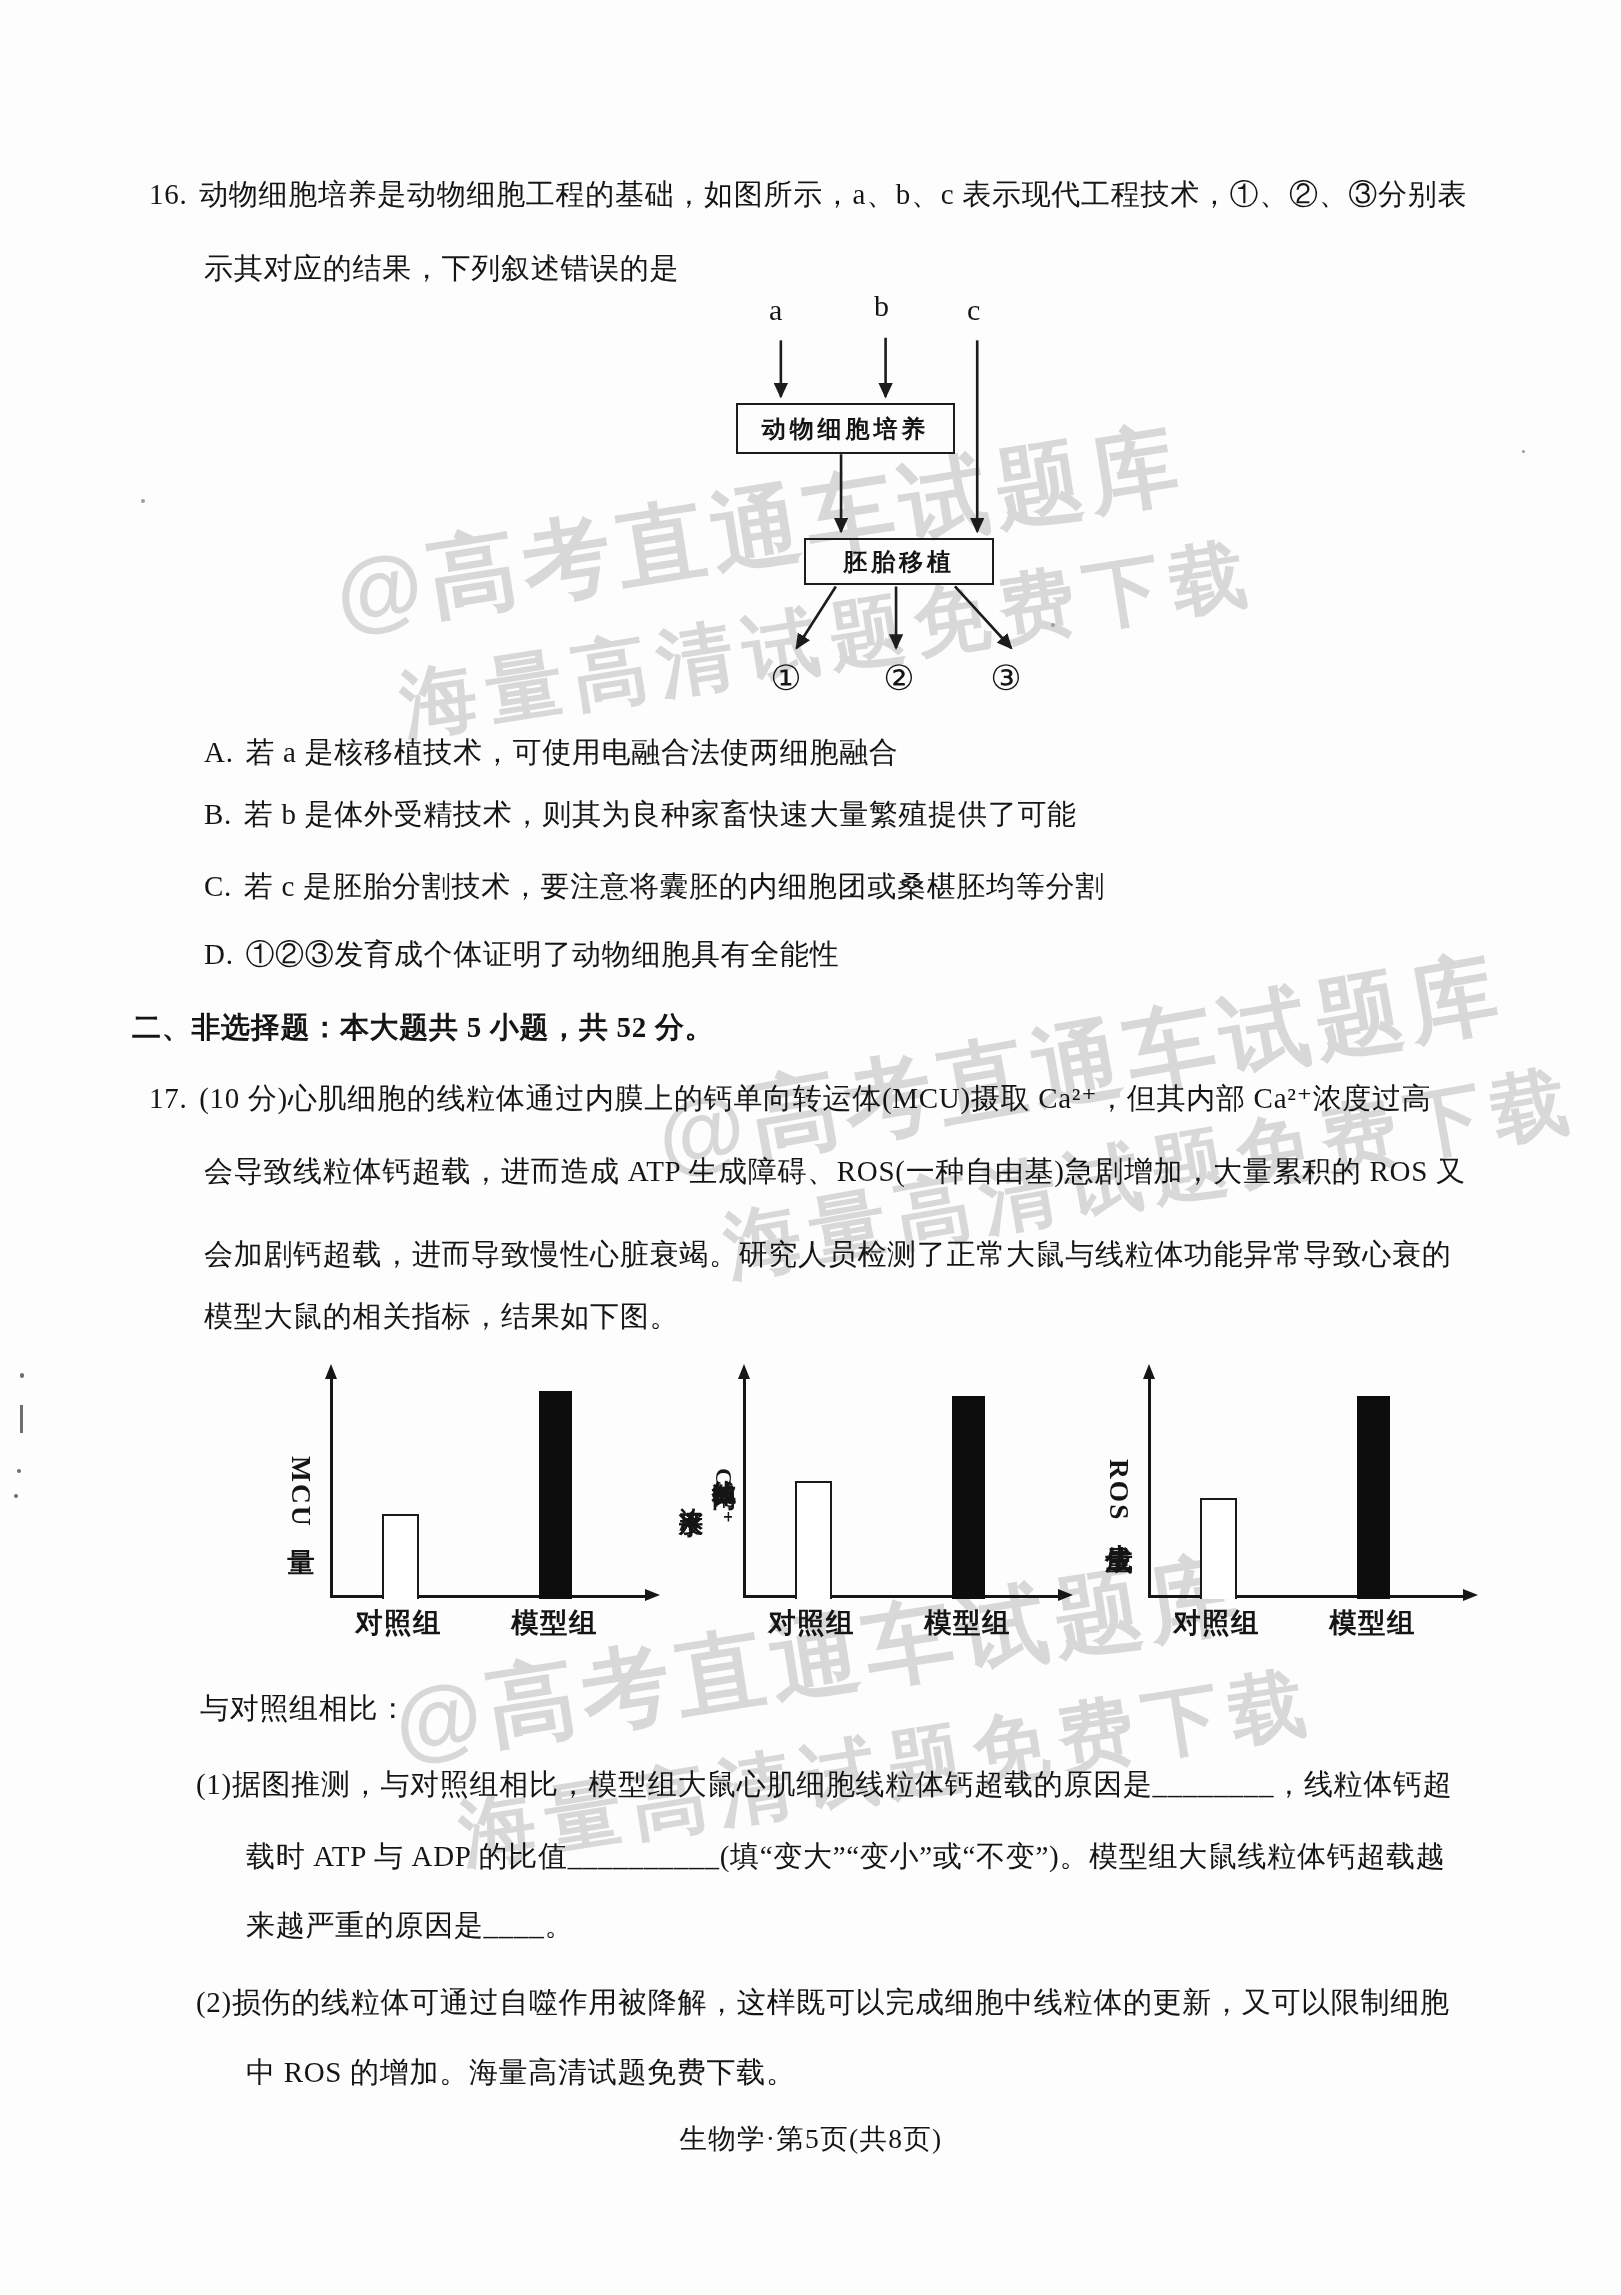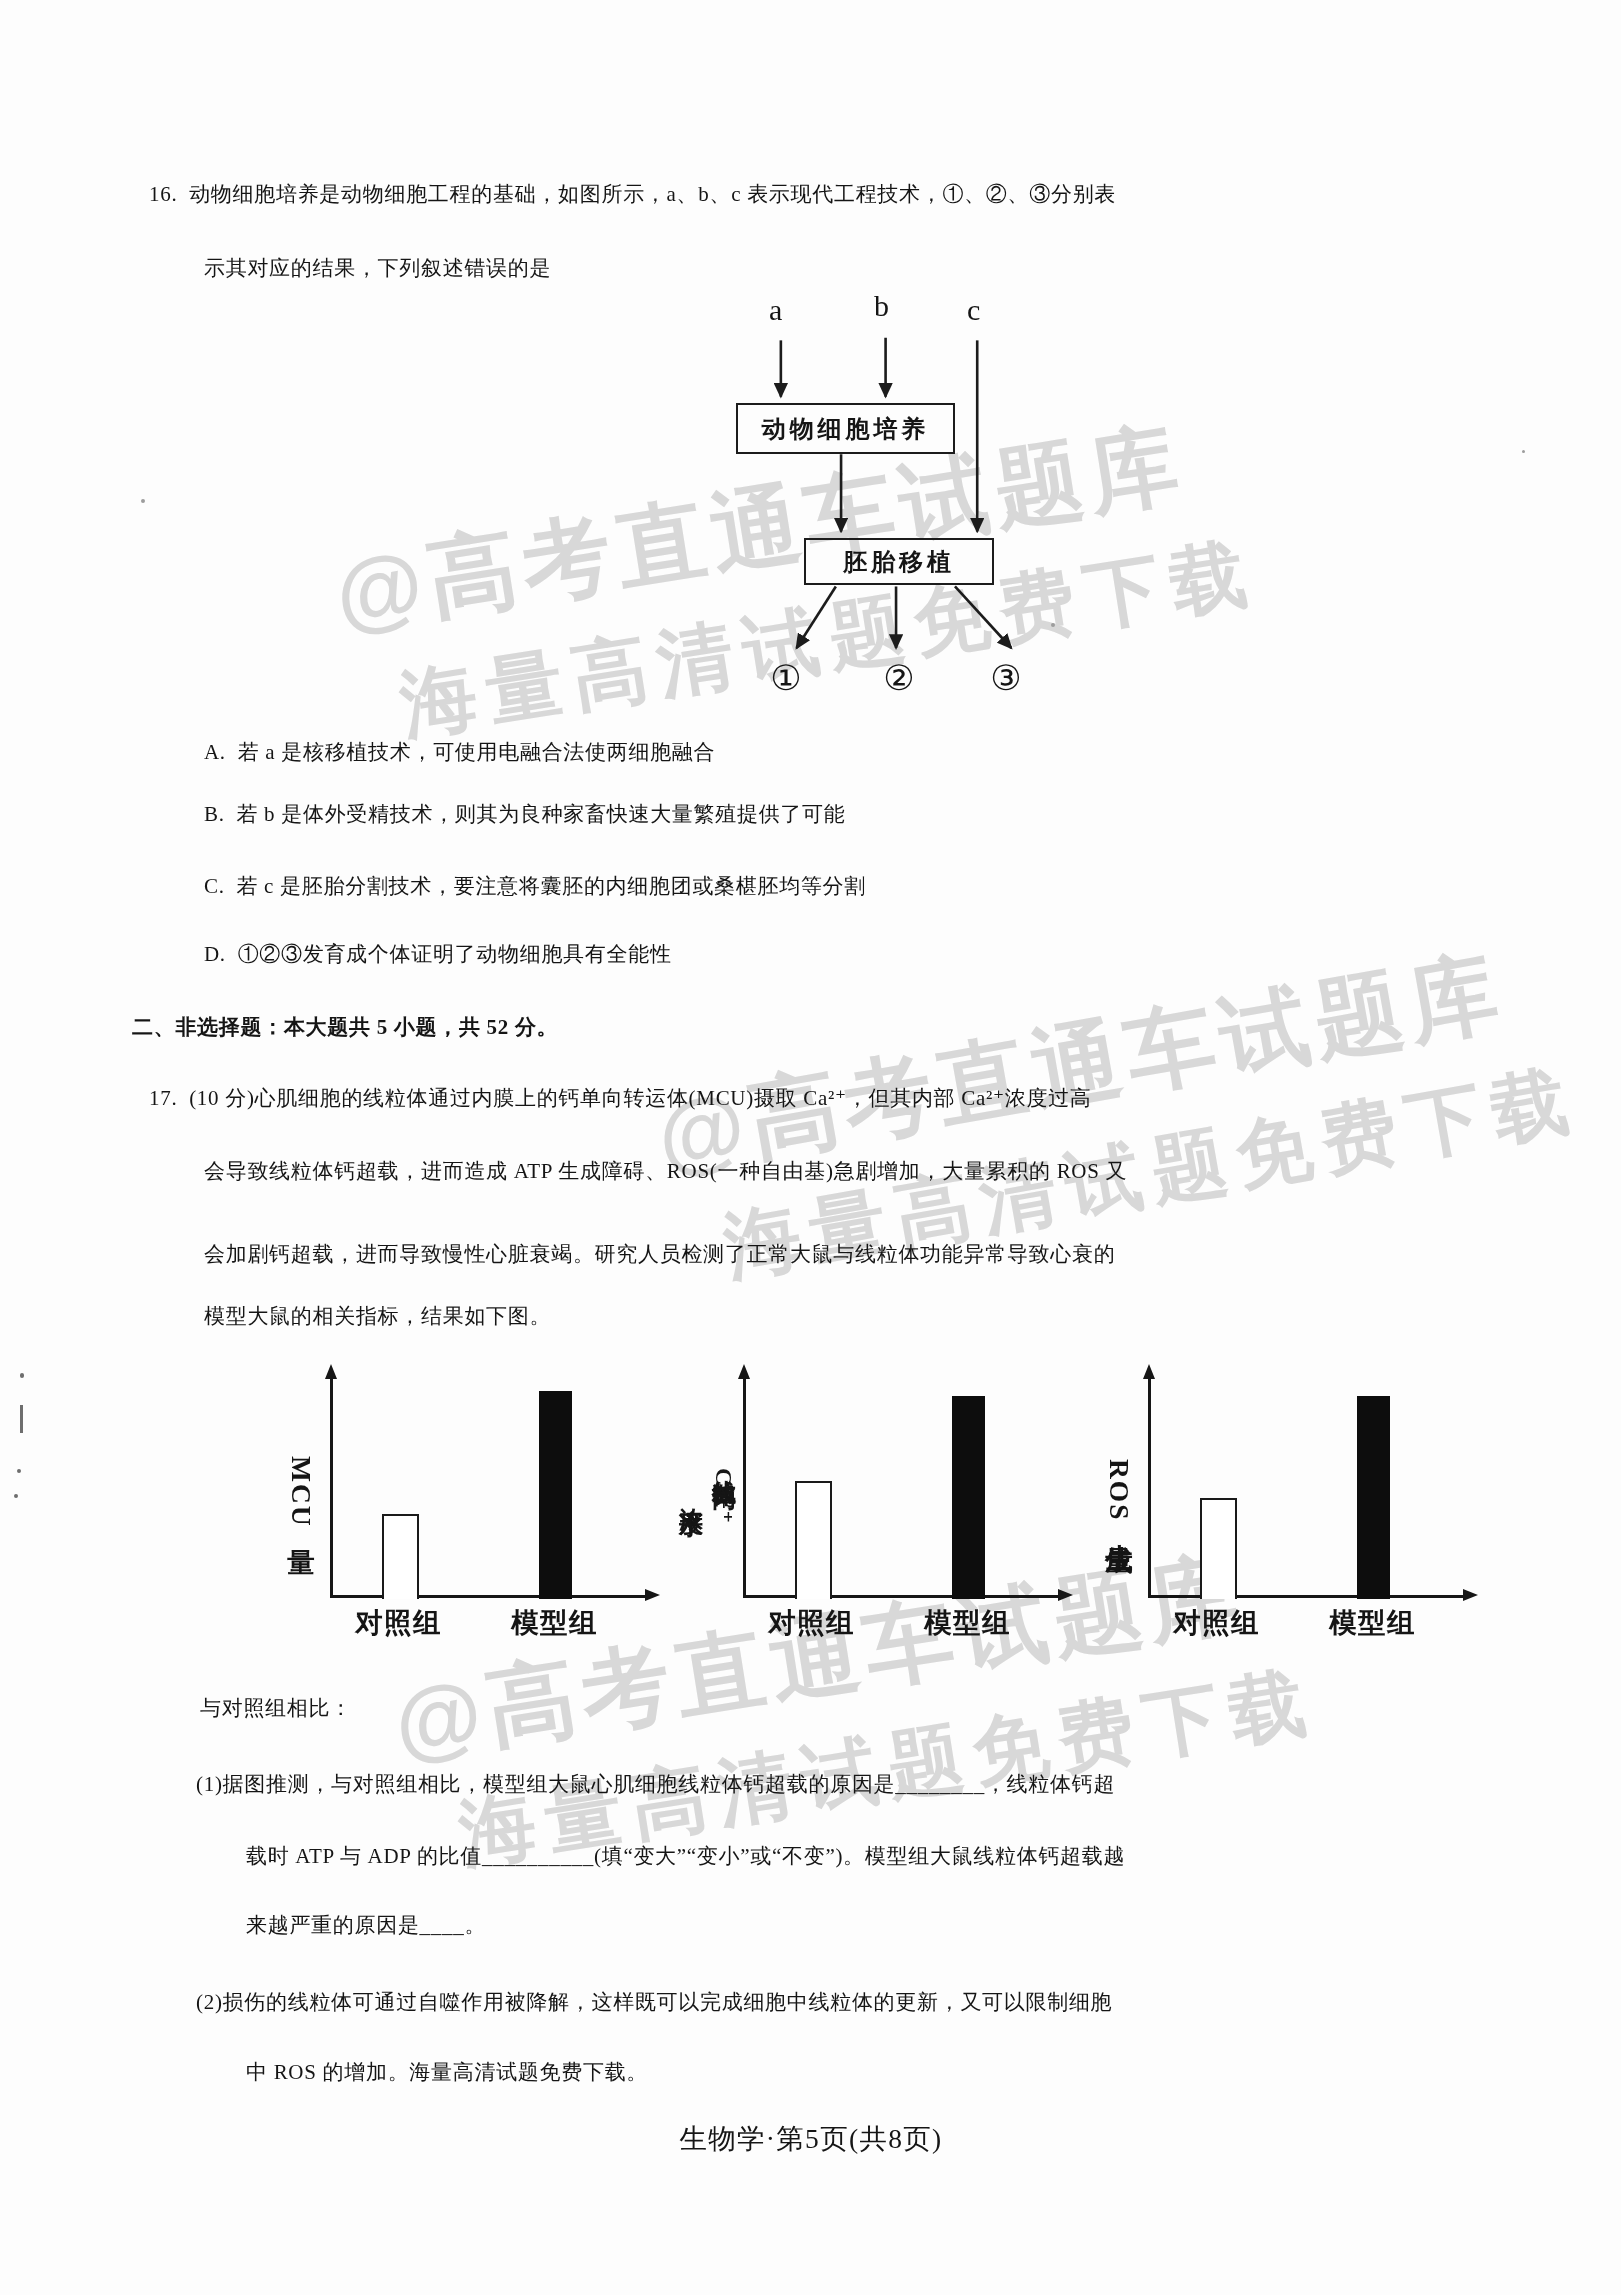--- a/index.html
+++ b/index.html
@@ -7,21 +7,21 @@
     position:relative;
     width:1622px;height:2295px;
     background:#fdfdfd;
     font-family:"Liberation Serif","DejaVu Serif",serif;
     color:#151515;
     overflow:hidden;
   }
   
   .tl{
     position:absolute;
-    font-size:21px;
+    font-size:29px;
     line-height:38px;
     white-space:nowrap;
     z-index:2;
     letter-spacing:0.7px;
   }
   .num{display:inline-block;margin-right:11.8px;}
   
   .wm{
     position:absolute;
     z-index:1;

